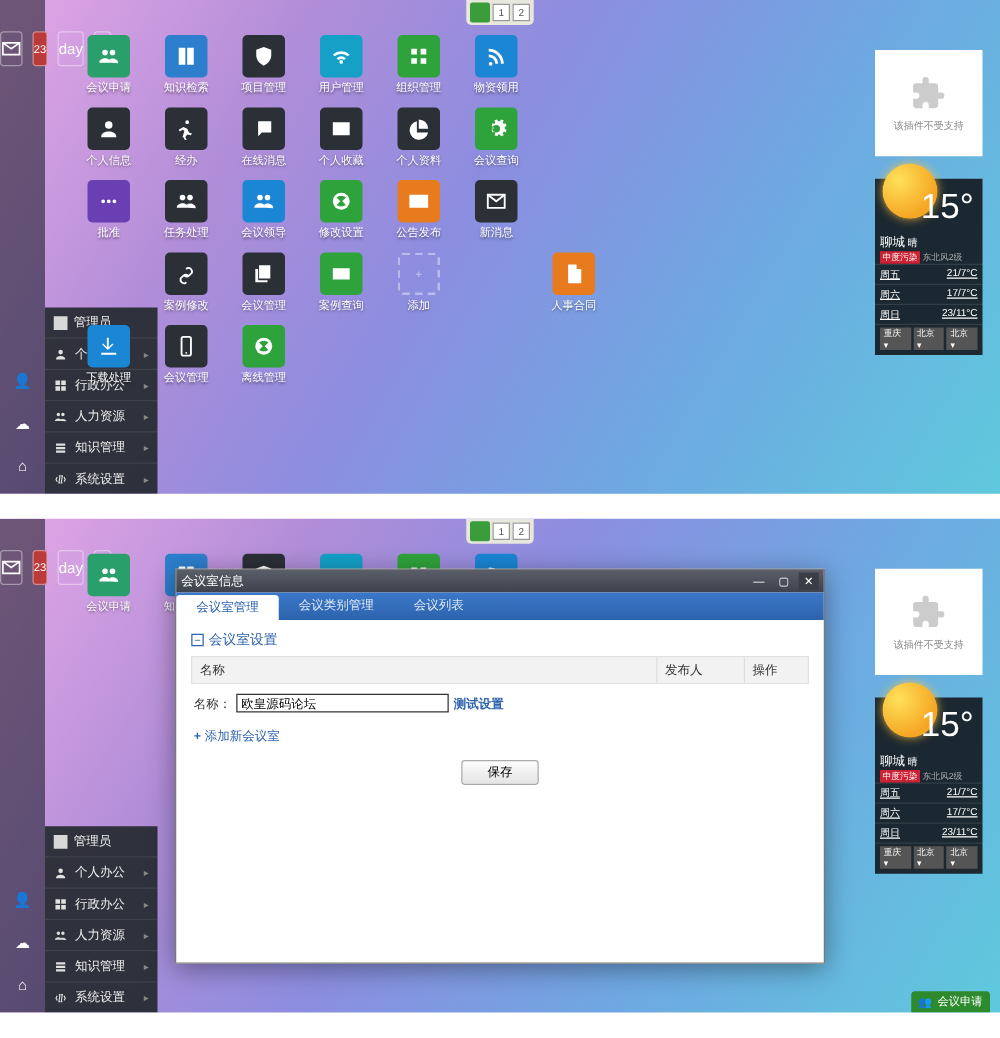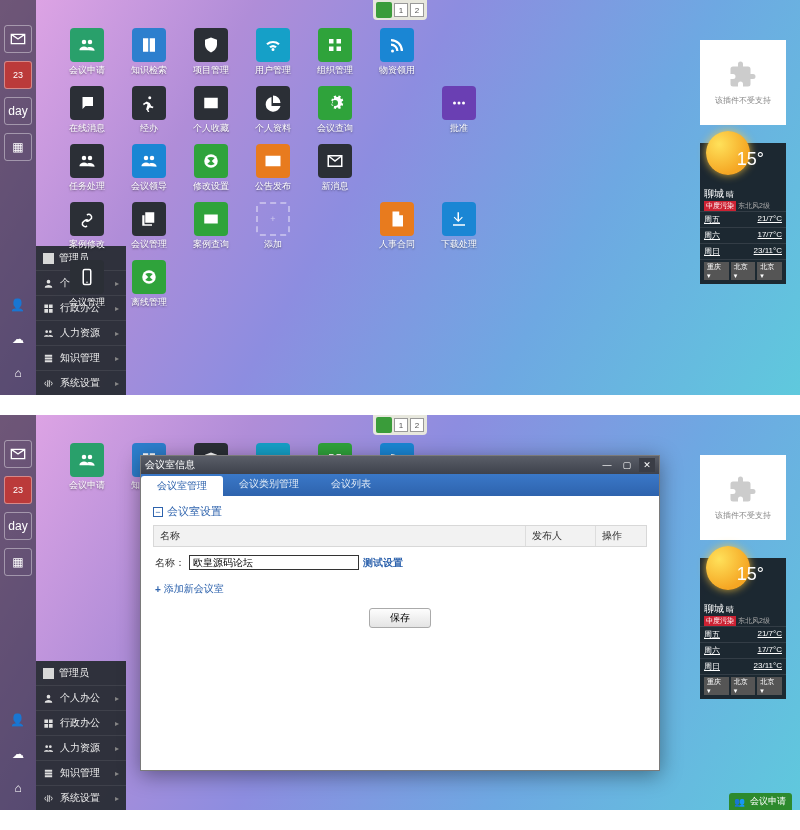--- a/index.html
+++ b/index.html
@@ -7,21 +7,21 @@
 
   .screen {
     position:relative; width:800px; height:395px;
     background:linear-gradient(120deg,#e4a7e6 0%,#b08dd8 25%,#8d8de0 45%,#6ea8e2 70%,#5fc9dd 100%);
     overflow:hidden; margin-bottom:20px;
   }
 
   
   .rail { position:absolute; left:0; top:0; bottom:0; width:36px;
     background:rgba(15,20,30,.55); display:flex; flex-direction:column; }
-  .rail .top { padding-top:25px; display:flex; flex-direction:column; gap:8px; align-items:center;}
+  .rail .top { padding-top:25px; display:flex; gap:8px; align-items:center;}
   .rail .bot { margin-top:auto; padding-bottom:8px; display:flex; flex-direction:column; gap:6px; align-items:center;}
   .rail-ic { width:28px; height:28px; border:1px solid rgba(255,255,255,.4); border-radius:3px;
     display:flex; align-items:center; justify-content:center; color:#fff; font-size:12px;}
   .rail-ic.noborder{border:none;}
   .rail-ic svg{width:16px;height:16px;fill:#fff;}
   .rail-badge{background:#bb3a3a;font-size:9px;}
 
   
   .menu { position:absolute; left:36px; bottom:0; width:90px;
     background:rgba(40,44,52,.95); color:#efefef; font-size:10px; }
@@ -49,21 +49,21 @@
 
   
   .widget-col{position:absolute;right:14px;top:40px;width:86px;display:flex;flex-direction:column;gap:18px;}
   .card-empty{background:#fff;height:85px;display:flex;flex-direction:column;align-items:center;justify-content:center;gap:6px;}
   .card-empty svg{width:30px;height:30px;fill:#ccc;}
   .card-empty .t{font-size:8px;color:#888;}
   .card-weather{background:rgba(20,24,30,.9);color:#fff;font-size:8px;padding-bottom:2px;}
   .sun-row{position:relative;height:44px;}
   .sun{position:absolute;left:6px;top:-12px;width:44px;height:44px;border-radius:50%;
     background:radial-gradient(circle at 30% 30%,#ffe15a,#f5a623 70%);box-shadow:0 0 8px rgba(255,200,60,.8);}
-  .bigtemp{position:absolute;right:22px;top:6px;font-size:18px;font-weight:300;}
+  .bigtemp{position:absolute;right:7px;top:6px;font-size:28px;font-weight:300;}
   .loc-row{display:flex;align-items:center;gap:2px;padding:0 4px;}
   .loc{font-size:10px;}
   .red{background:#c23;padding:0 2px;font-size:7px;}
   .gray{color:#aaa;font-size:7px;}
   .w-row{display:flex;justify-content:space-between;padding:2px 4px;border-top:1px solid rgba(255,255,255,.1);text-decoration:underline;}
   .sel-row{display:flex;gap:2px;padding:2px 4px;border-top:1px solid rgba(255,255,255,.1);}
   .sel{background:#555;font-size:7px;padding:0 3px;display:flex;align-items:center;}
 
   
   .dlg{position:absolute;left:140px;top:40px;width:520px;background:#fff;border:1px solid #7a7a7a;
@@ -213,32 +213,40 @@
           <svg viewBox="0 0 24 24">
             <path d="M4 4a16 16 0 0116 16h-3A13 13 0 004 7zm0 6a10 10 0 0110 10h-3a7 7 0 00-7-7zm2 8a2 2 0 100 4 2 2 0 000-4z"></path>
           </svg>
         </div>
         <div class="lbl">物资领用</div>
       </div>
       <div></div>
       <div class="tile">
         <div class="ic" style="background: rgb(43, 47, 54);">
           <svg viewBox="0 0 24 24">
+            <path d="M12 12a4 4 0 100-8 4 4 0 000 8zm-8 8c0-3 4-5 8-5s8 2 8 5v1H4z"></path>
+          </svg>
+        </div>
+        <div class="lbl">个人信息</div>
+      </div>
+      <div class="tile">
+        <div class="ic" style="background: rgb(43, 47, 54);">
+          <svg viewBox="0 0 24 24">
+            <path d="M13 3a2 2 0 110 4 2 2 0 010-4zM8 21l2-7-2-1-3 2-1-2 5-3 4 2 2 4 3 1-1 2-4-1-2 3 2 4h-2l-2-4z"></path>
+          </svg>
+        </div>
+        <div class="lbl">经办</div>
+      </div>
+      <div class="tile">
+        <div class="ic" style="background: rgb(43, 47, 54);">
+          <svg viewBox="0 0 24 24">
             <path d="M4 4h16v12H10l-4 4V4z"></path>
           </svg>
         </div>
         <div class="lbl">在线消息</div>
-      </div>
-      <div class="tile">
-        <div class="ic" style="background: rgb(43, 47, 54);">
-          <svg viewBox="0 0 24 24">
-            <path d="M13 3a2 2 0 110 4 2 2 0 010-4zM8 21l2-7-2-1-3 2-1-2 5-3 4 2 2 4 3 1-1 2-4-1-2 3 2 4h-2l-2-4z"></path>
-          </svg>
-        </div>
-        <div class="lbl">经办</div>
       </div>
       <div class="tile">
         <div class="ic" style="background: rgb(43, 47, 54);">
           <svg viewBox="0 0 24 24">
             <path d="M3 5h18v14H3zm3 3a2 2 0 110 4 2 2 0 010-4zm6 1h7v2h-7zm0 3h7v2h-7z"></path>
           </svg>
         </div>
         <div class="lbl">个人收藏</div>
       </div>
       <div class="tile">

